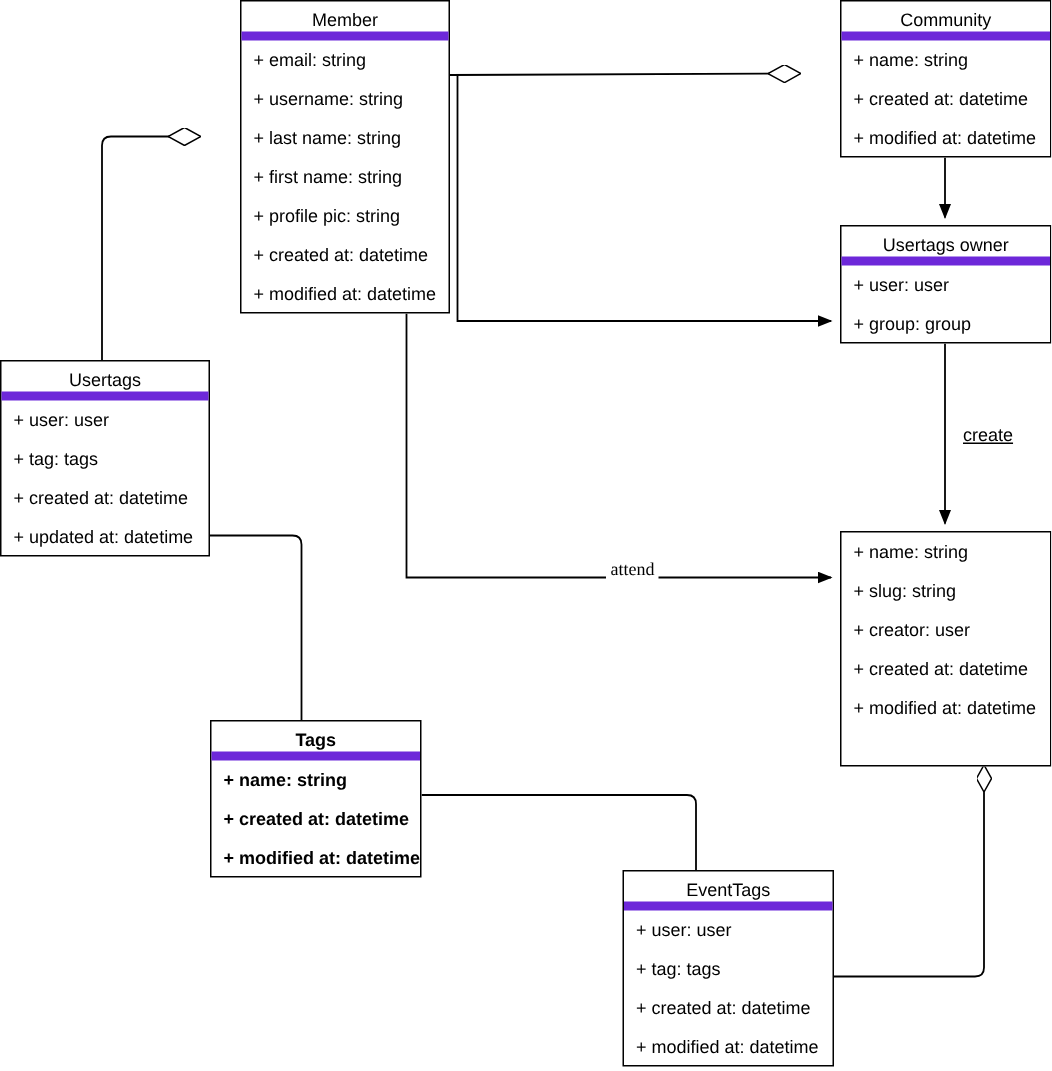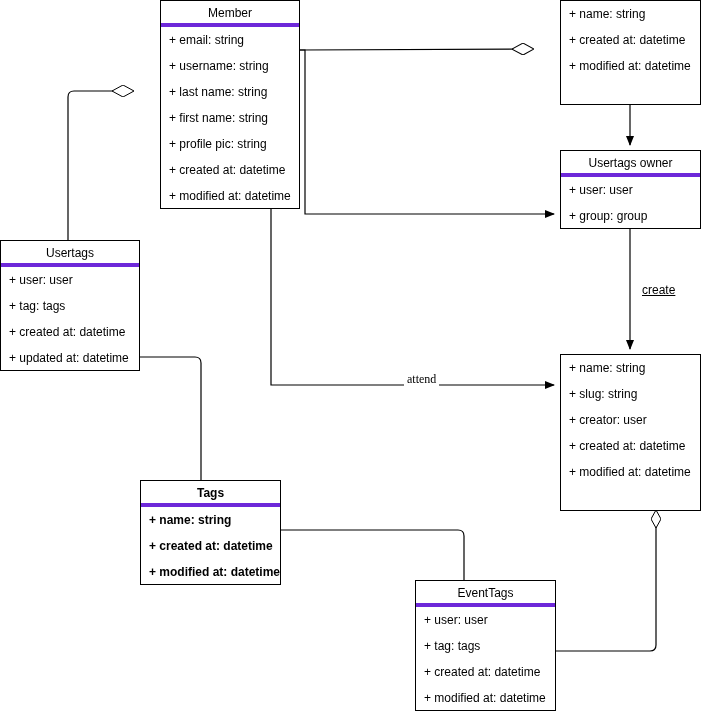--- a/index.html
+++ b/index.html
@@ -33,21 +33,21 @@
     background: #ffffff;
     z-index: 5;
   }
   .uml-title {
     box-sizing: border-box;
     height: 26px;
     line-height: 25px;
     text-align: center;
     font-size: 12px;
     color: #000000;
-    border-bottom: 4px solid #6d28d9;
+    border-bottom: 6px solid #6d28d9;
     white-space: nowrap;
     overflow: hidden;
   }
   .uml-attrs {
     box-sizing: border-box;
     padding: 0;
   }
   .uml-attr {
     box-sizing: border-box;
     height: 26px;
@@ -105,20 +105,21 @@
           <div class="uml-attr">+ email: string</div>
           <div class="uml-attr">+ username: string</div>
           <div class="uml-attr">+ last name: string</div>
           <div class="uml-attr">+ first name: string</div>
           <div class="uml-attr">+ profile pic: string</div>
           <div class="uml-attr">+ created at: datetime</div>
           <div class="uml-attr">+ modified at: datetime</div>
         </div>
       </div>
       <div class="uml-class" style="left: 560px; top: 0px; width: 141px; height: 105px;">
+        <div class="uml-title">Community</div>
         <div class="uml-attrs">
           <div class="uml-attr">+ name: string</div>
           <div class="uml-attr">+ created at: datetime</div>
           <div class="uml-attr">+ modified at: datetime</div>
         </div>
       </div>
       <div class="uml-class" style="left: 560px; top: 150px; width: 141px; height: 79px;">
         <div class="uml-title">Usertags owner</div>
         <div class="uml-attrs">
           <div class="uml-attr">+ user: user</div>

